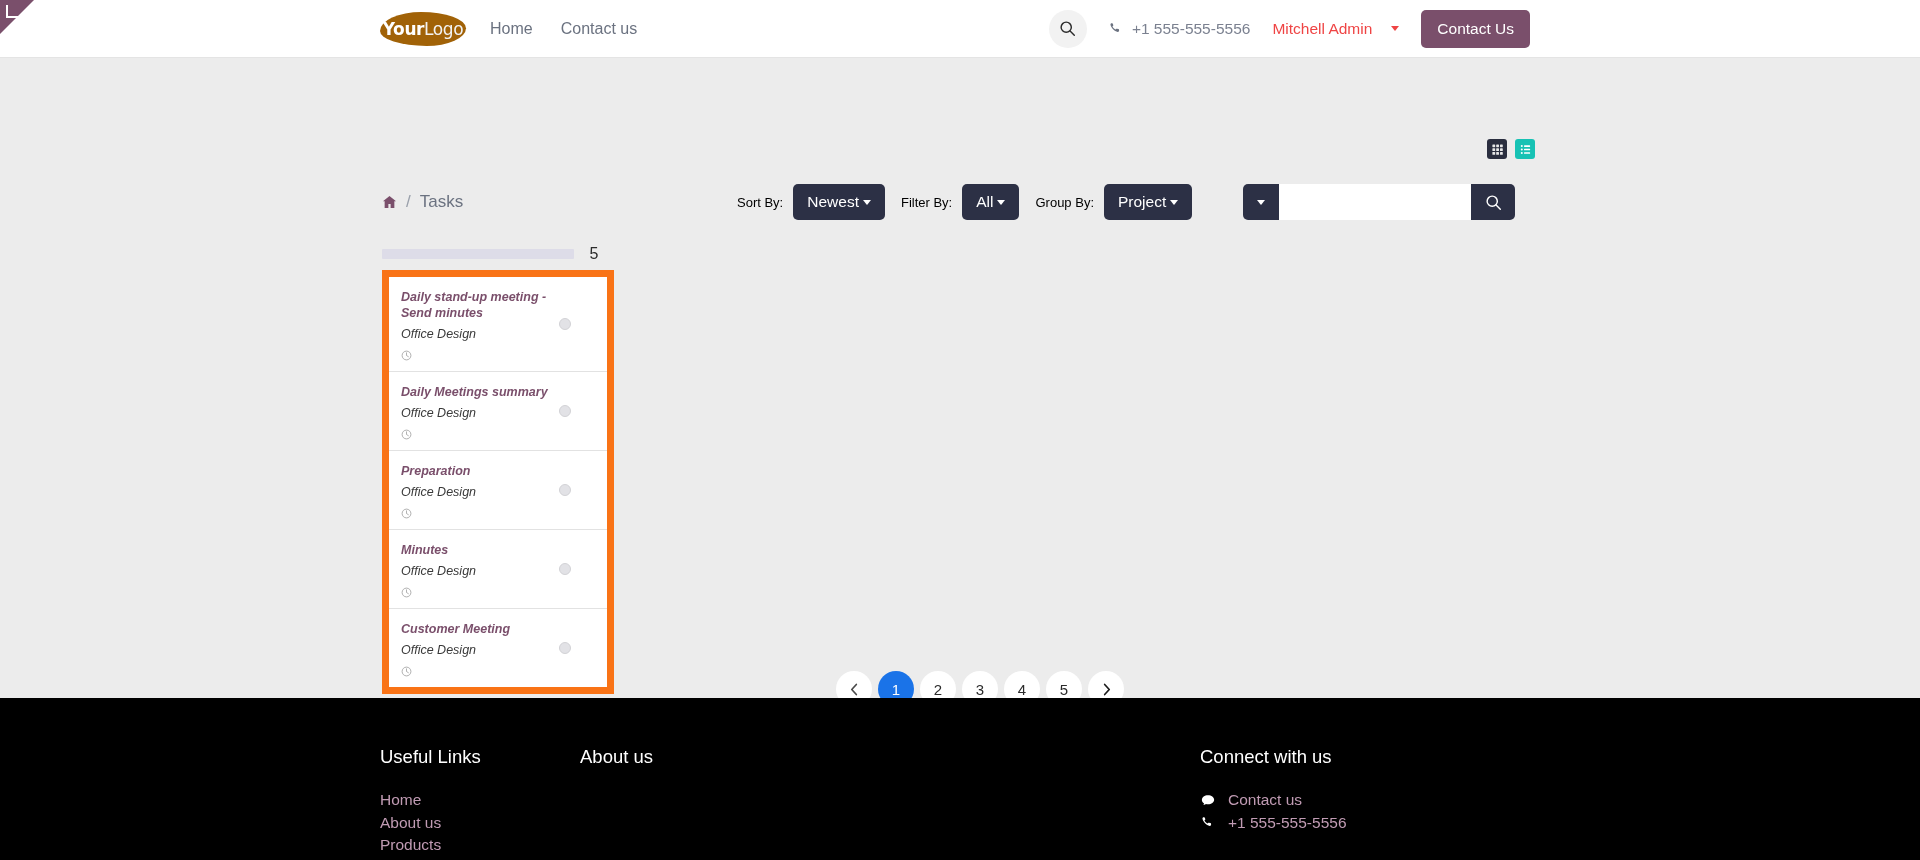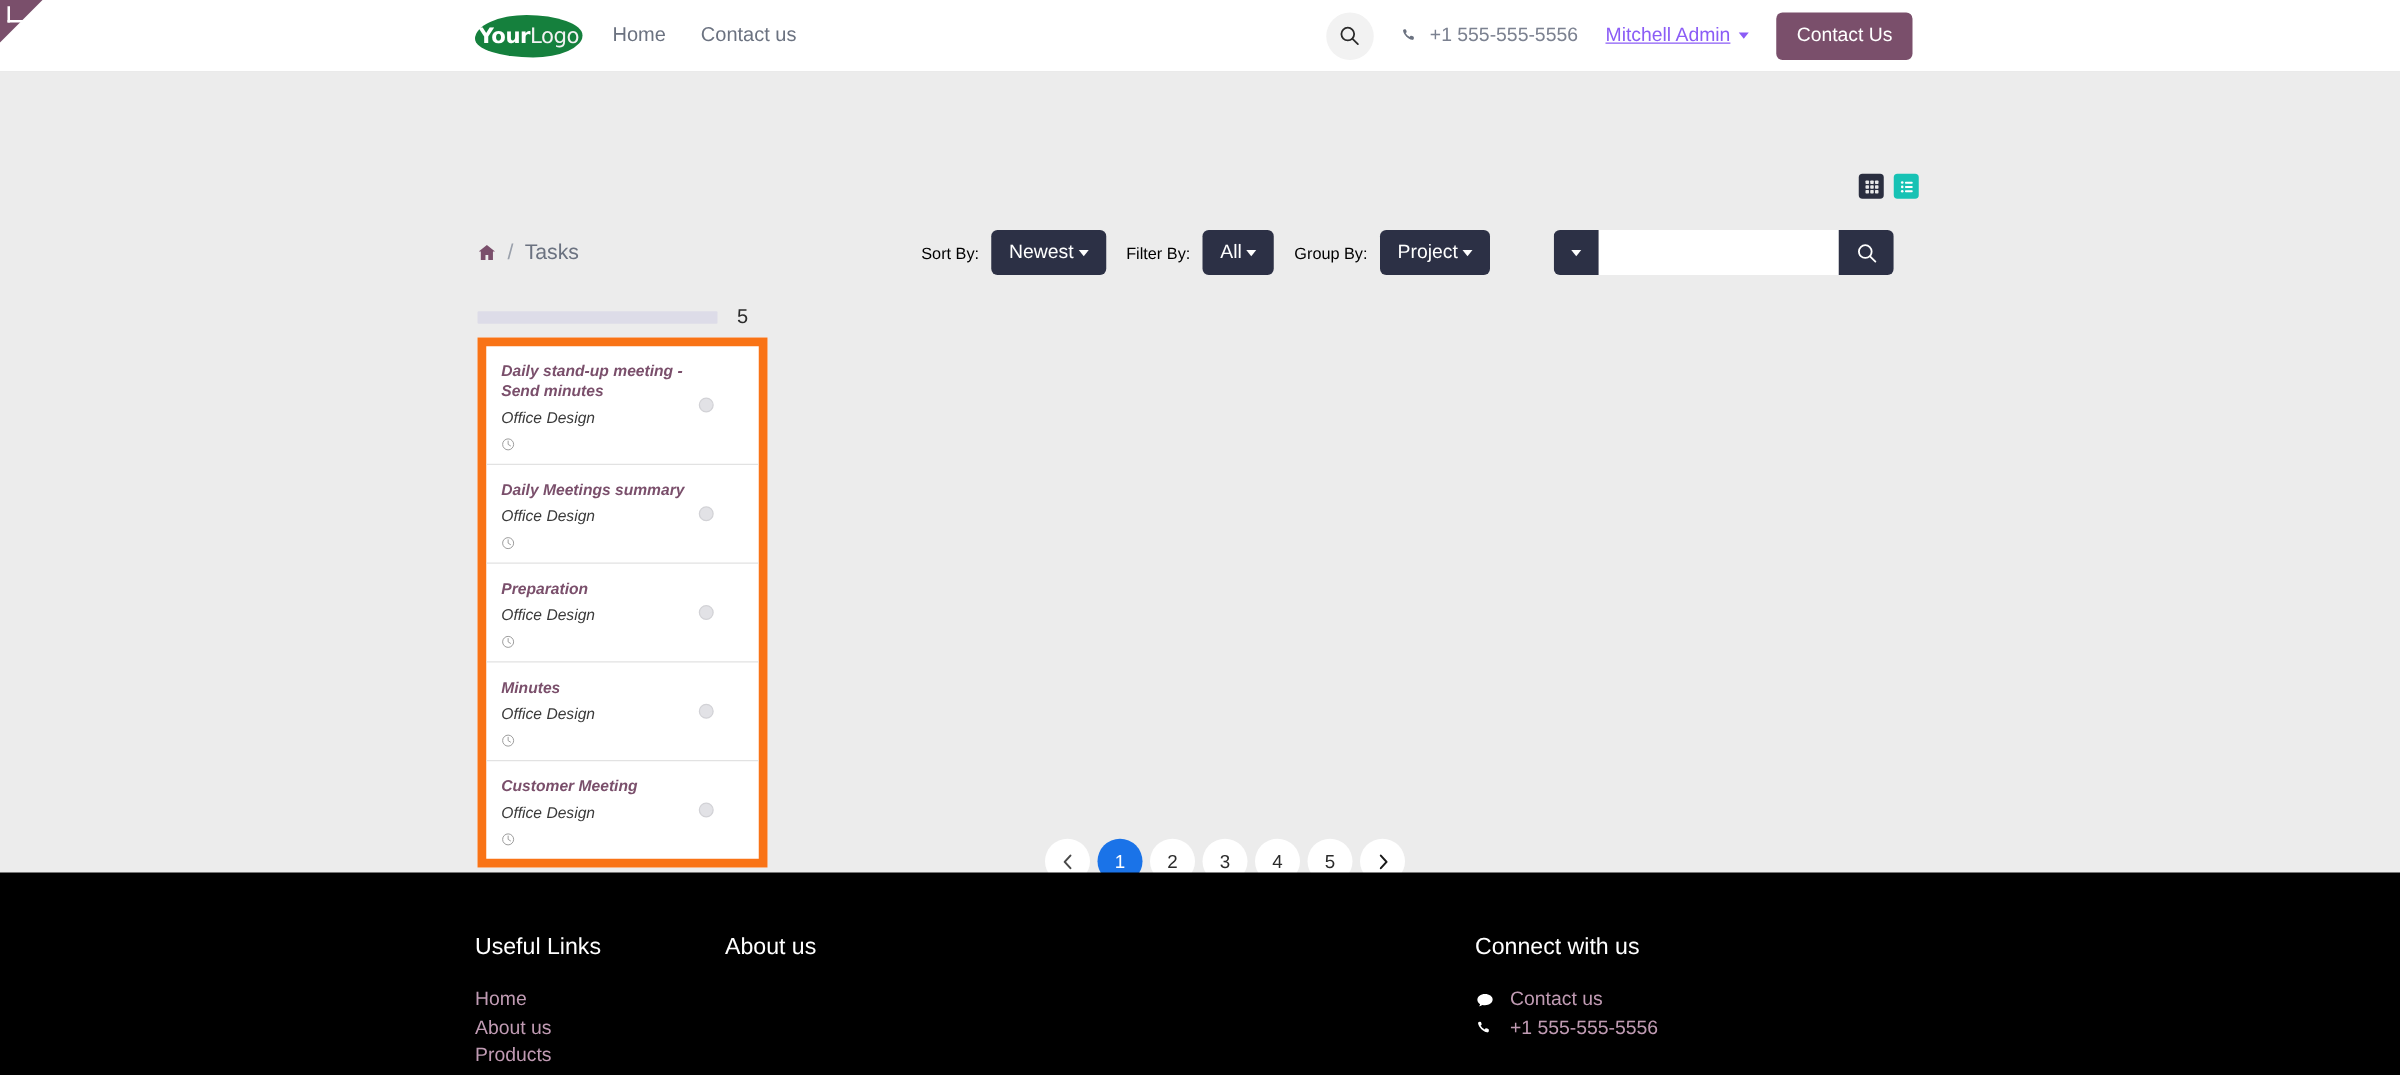--- a/index.html
+++ b/index.html
@@ -30,21 +30,21 @@
   .topbar {
     position: relative;
     height: 58px;
     background: #ffffff;
     border-bottom: 1px solid #e4e4e4;
     display: flex; align-items: center;
   }
   .logo {
     margin-left: 380px;
     width: 86px; height: 34px;
-    background: #15803d;
+    background: #a16207;
     border-radius: 48% 52% 46% 54% / 56% 48% 52% 44%;
     display: flex; align-items: center; justify-content: center;
     color: #ffffff; font-size: 17px; letter-spacing: -.4px;
     font-family: "DejaVu Sans", sans-serif;
   }
   .logo b { font-weight: 700; }
   .logo i { font-style: normal; font-weight: 400; color: #f2f2f2; }
 
   .nav-links { display: flex; margin-left: 24px; gap: 28px; }
   .nav-links a {
@@ -56,22 +56,22 @@
     display: flex; align-items: center; gap: 22px;
   }
   .search-circle {
     width: 38px; height: 38px; border-radius: 50%;
     background: #f2f2f2;
     display: flex; align-items: center; justify-content: center;
   }
   .phone-block { display: flex; align-items: center; gap: 9px; }
   .phone-block span { color: #7b8190; font-size: 15.5px; }
   .user-menu {
-    color: #8b5cf6; font-size: 15.5px;
-    display: flex; align-items: center; gap: 7px; cursor: pointer; text-decoration: underline;
+    color: #ef4444; font-size: 15.5px;
+    display: flex; align-items: center; gap: 19px; cursor: pointer;
   }
   .contact-btn {
     background: #7a4f6b; color: #fff;
     border: none; border-radius: 5px;
     padding: 10px 16px; font-size: 15.5px; cursor: pointer;
     font-family: "Liberation Sans", sans-serif;
   }
   .caret {
     width: 0; height: 0;
     border-left: 4.5px solid transparent;
@@ -198,21 +198,21 @@
   .footer {
     background: #000000; color: #fff;
     height: 162px; position: relative;
   }
   .footer-inner {
     position: absolute; top: 48px; left: 380px; right: 0;
     display: flex;
   }
   .fcol-links { width: 200px; }
   .fcol-about { width: 600px; }
-  .fcol-connect { width: 420px; }
+  .fcol-connect { width: 420px; margin-left: 20px; }
   .f-title {
     font-size: 18.5px; font-weight: 400; color: #ffffff;
     margin-bottom: 21px;
   }
   .f-link {
     display: block; color: #c09bb3; text-decoration: none;
     font-size: 15.5px; line-height: 22.5px;
   }
   .f-text {
     color: #f0f0f2; font-size: 15.5px; line-height: 22.5px;

